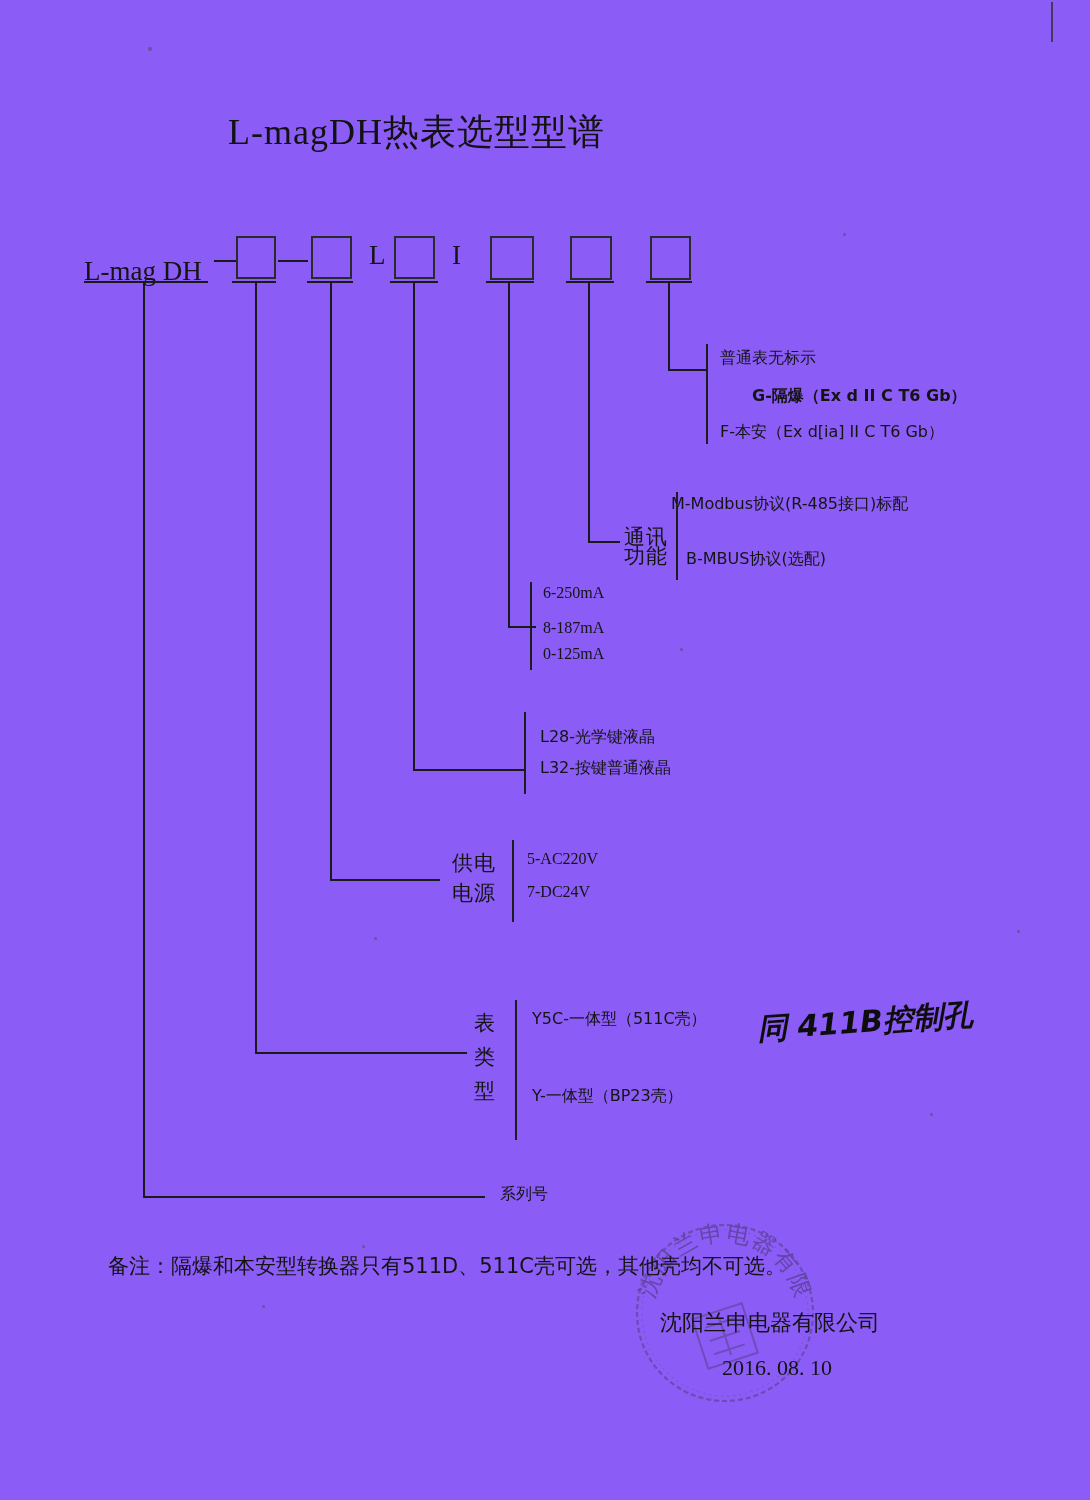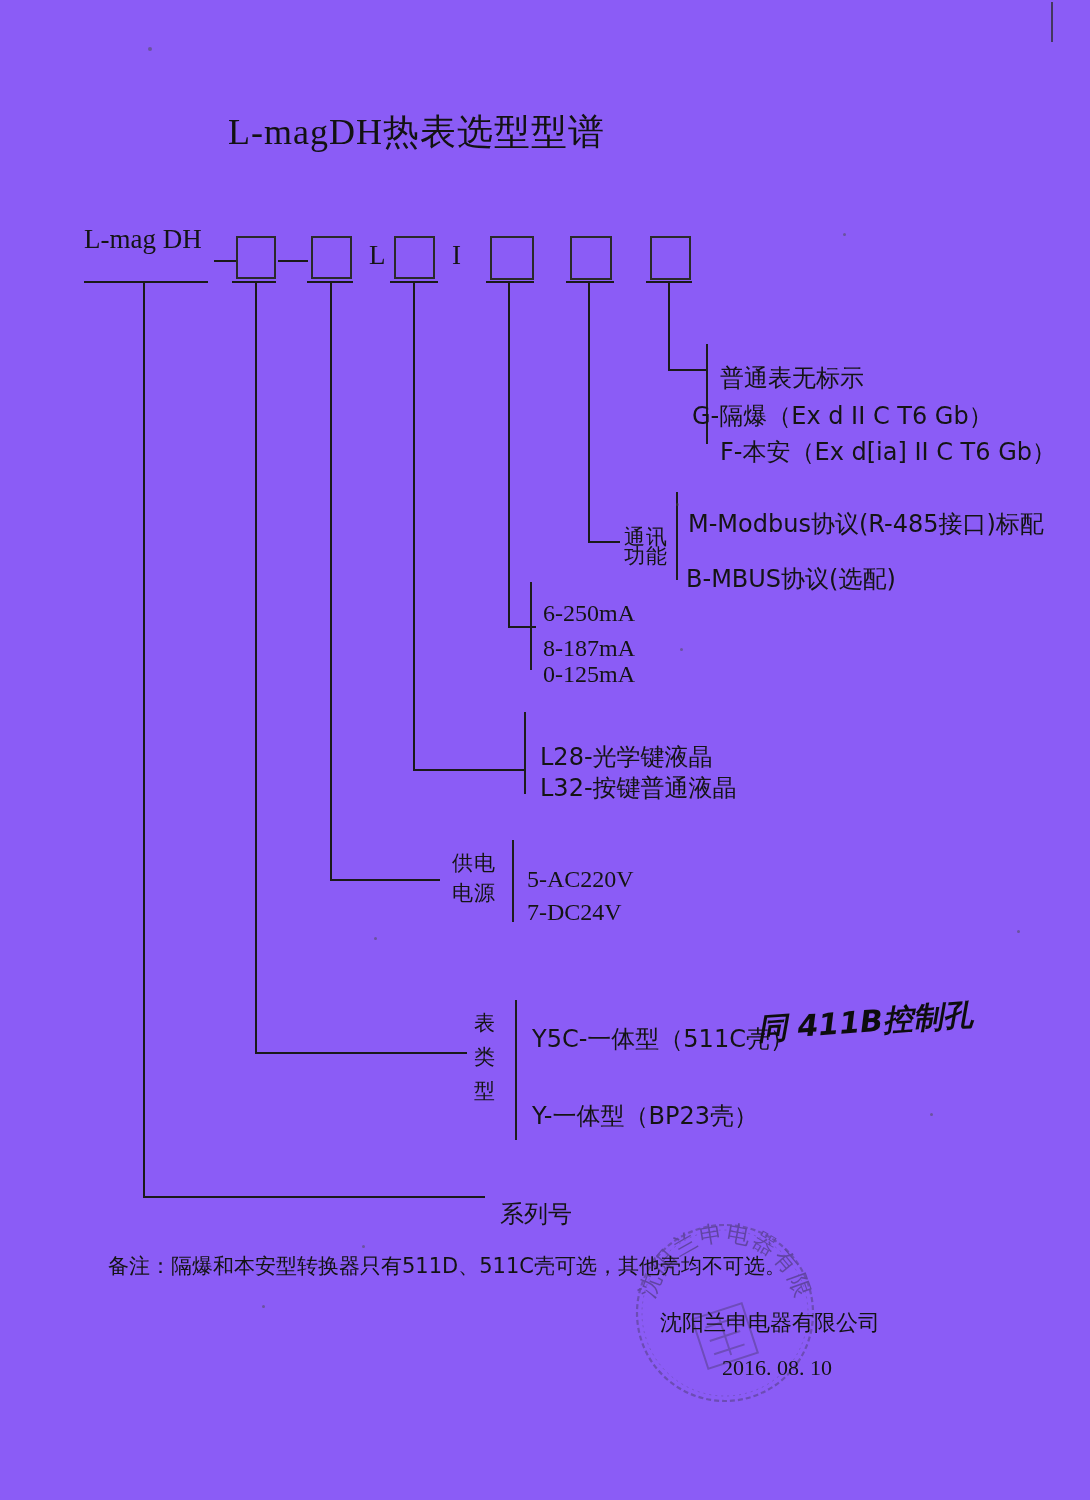--- a/index.html
+++ b/index.html
@@ -51,26 +51,25 @@
   }
   .dash {
     position: absolute;
     background: #1a1a1a;
     height: 2px;
   }
 
   
   .opt {
     position: absolute;
-    font-size: 24px;
+    font-size: 16px;
     line-height: 1.0;
     color: #141414;
     white-space: nowrap;
     font-family: "Liberation Serif", "DejaVu Serif", serif;
-    margin-top: 16px;
   }
   .opt-cn {
     font-family: "DejaVu Sans", "Liberation Sans", sans-serif;
   }
   .grp-label {
     position: absolute;
     font-size: 21px;
     line-height: 1.12;
     letter-spacing: 1px;
     color: #141414;
@@ -138,21 +137,21 @@
 </style>
 </head>
 <body>
 
 <div id="page">
 
   <div id="title">L-magDH热表选型型谱</div>
 
   <div id="code-row">
 
-    <div class="code-text" style="left:84px; top:224px;">L-mag DH</div>
+    <div class="code-text" style="left:84px; top:256px;">L-mag DH</div>
 
     <div class="dash" style="left:214px; top:260px; width:22px;"></div>
 
     <div class="code-box" style="left:236px; top:236px; width:36px; height:39px;"></div>
 
     <div class="dash" style="left:278px; top:260px; width:30px;"></div>
 
     <div class="code-box" style="left:311px; top:236px; width:37px; height:39px;"></div>
 
     <div class="code-text" style="left:369px; top:240px;">L</div>
@@ -193,29 +192,29 @@
 
   <div class="vline" style="left:255px; top:281px; height:773px;"></div>
   <div class="hline" style="left:255px; top:1052px; width:212px;"></div>
 
   <div class="vline" style="left:143px; top:281px; height:917px;"></div>
   <div class="hline" style="left:143px; top:1196px; width:342px;"></div>
 
   <div class="thin-v" style="left:706px; top:344px; height:100px;"></div>
 
   <div class="opt opt-cn" style="left:720px; top:350px;">普通表无标示</div>
-  <div class="opt opt-cn" style="left:692px; top:388px;">G-隔爆（Ex d II C T6 Gb）</div>
+  <div class="opt opt-cn" style="left:752px; top:388px;font-weight:bold;">G-隔爆（Ex d II C T6 Gb）</div>
   <div class="opt opt-cn" style="left:720px; top:424px;">F-本安（Ex d[ia] II C T6 Gb）</div>
 
   <div class="grp-label" style="left:622px; top:516px; width:48px;margin-top:10px;">通讯</div>
   <div class="grp-label" style="left:622px; top:545px; width:48px;">功能</div>
 
   <div class="thin-v" style="left:676px; top:492px; height:88px;"></div>
 
-  <div class="opt opt-cn" style="left:688px; top:496px;">M-Modbus协议(R-485接口)标配</div>
+  <div class="opt opt-cn" style="left:671px; top:496px;">M-Modbus协议(R-485接口)标配</div>
   <div class="opt opt-cn" style="left:686px; top:551px;">B-MBUS协议(选配)</div>
 
   <div class="thin-v" style="left:530px; top:582px; height:88px;"></div>
 
   <div class="opt" style="left:543px; top:585px;">6-250mA</div>
   <div class="opt" style="left:543px; top:620px;">8-187mA</div>
   <div class="opt" style="left:543px; top:646px;text-align:right;">0-125mA</div>
 
   <div class="thin-v" style="left:524px; top:712px; height:82px;"></div>
 

